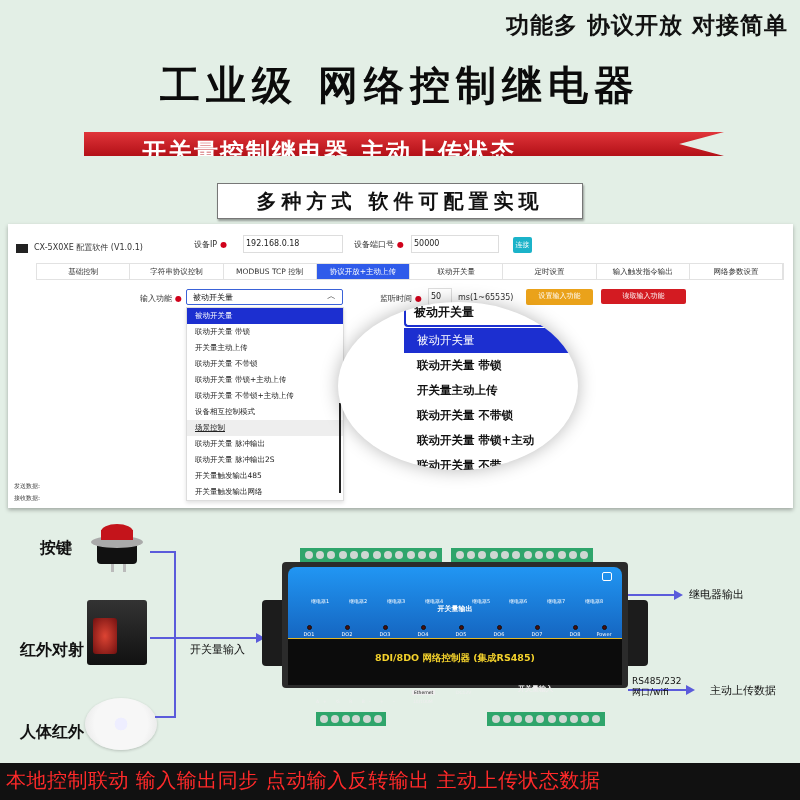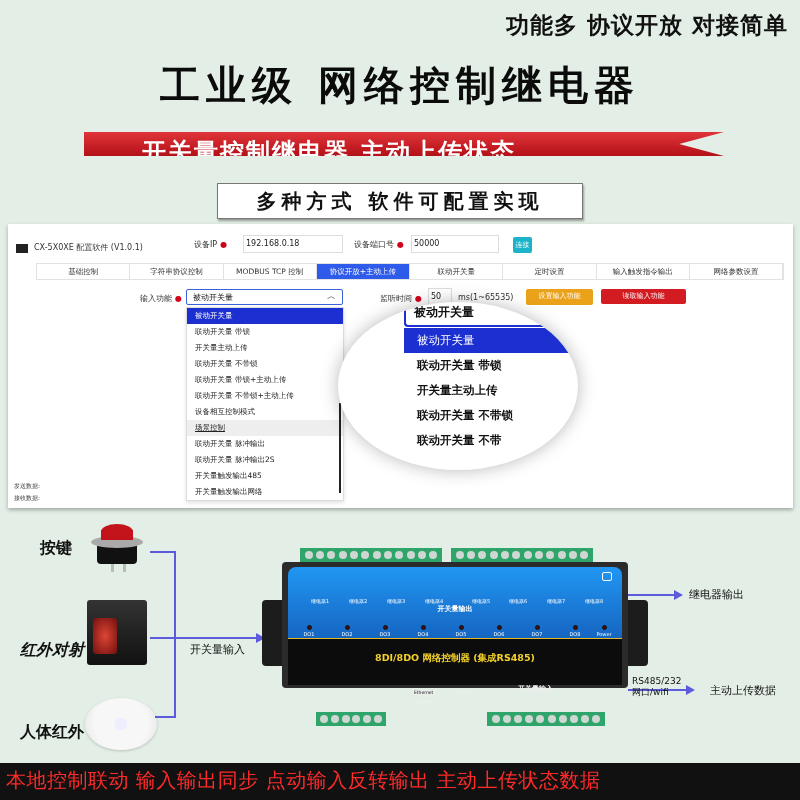--- a/index.html
+++ b/index.html
@@ -139,37 +139,38 @@
   <div class="abs log" style="left:6px;top:270px;">接收数据:</div>
 </div>
 
 <div class="abs mag">
   <div class="abs mag-sel">被动开关量</div>
   <div class="abs mag-list">
     <div class="mag-item hl">被动开关量</div>
     <div class="mag-item">联动开关量 带锁</div>
     <div class="mag-item">开关量主动上传</div>
     <div class="mag-item">联动开关量 不带锁</div>
+    <div class="mag-item">联动开关量 带锁+主动</div>
     <div class="mag-item">联动开关量 不带</div>
   </div>
 </div>
 
 <div class="abs side-label" style="left:40px;top:538px;">按键</div>
 <div class="abs btn-photo">
   <svg width="65" height="55" viewBox="0 0 65 55">
     <rect x="26" y="40" width="3" height="12" fill="#bbb"></rect>
       <rect x="38" y="40" width="3" height="12" fill="#bbb"></rect>
     <rect x="12" y="22" width="40" height="22" rx="4" fill="#111"></rect>
     <ellipse cx="32" cy="22" rx="26" ry="6" fill="#aaa"></ellipse>
     <ellipse cx="32" cy="12" rx="16" ry="8" fill="#c4141b"></ellipse>
     <rect x="16" y="10" width="32" height="10" fill="#c4141b"></rect>
   </svg>
 </div>
 
-<div class="abs side-label" style="left:20px;top:640px;font-style:italic;">红外对射</div>
+<div class="abs side-label" style="left:20px;top:640px;">红外对射</div>
 <div class="abs sensor">
     <div class="lens"></div>
   </div>
 
 <div class="abs side-label" style="left:20px;top:722px;">人体红外</div>
 <div class="abs pir"></div>
 
 <div class="abs line" style="left:150px;top:551px;width:25px;height:2px;"></div>
 <div class="abs line" style="left:150px;top:637px;width:108px;height:2px;"></div>
 <div class="abs line" style="left:155px;top:716px;width:20px;height:2px;"></div>

